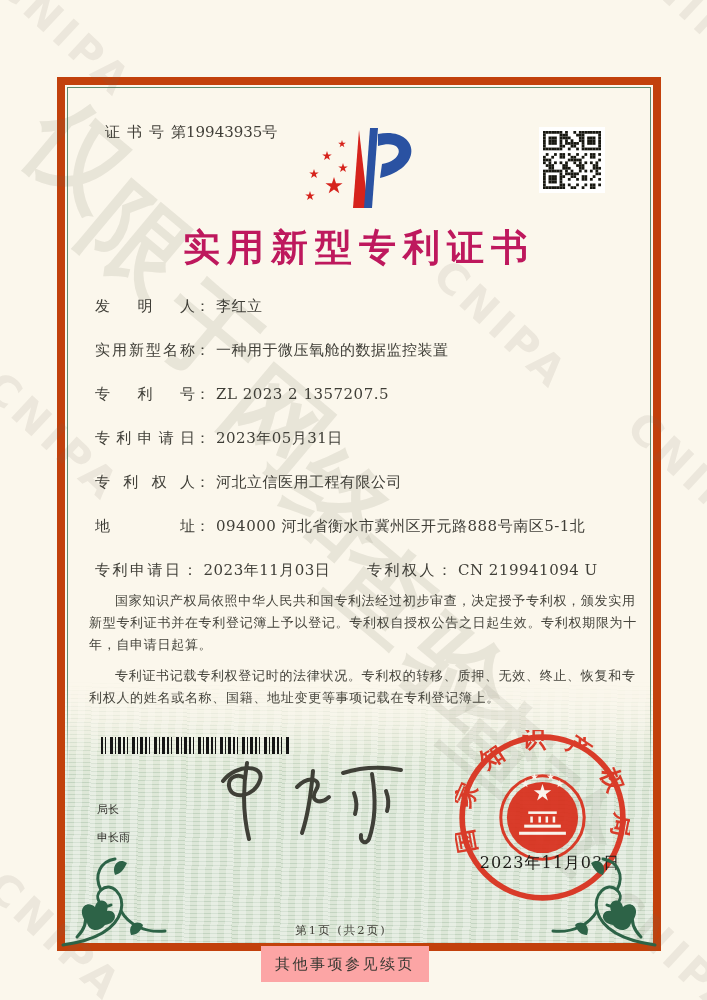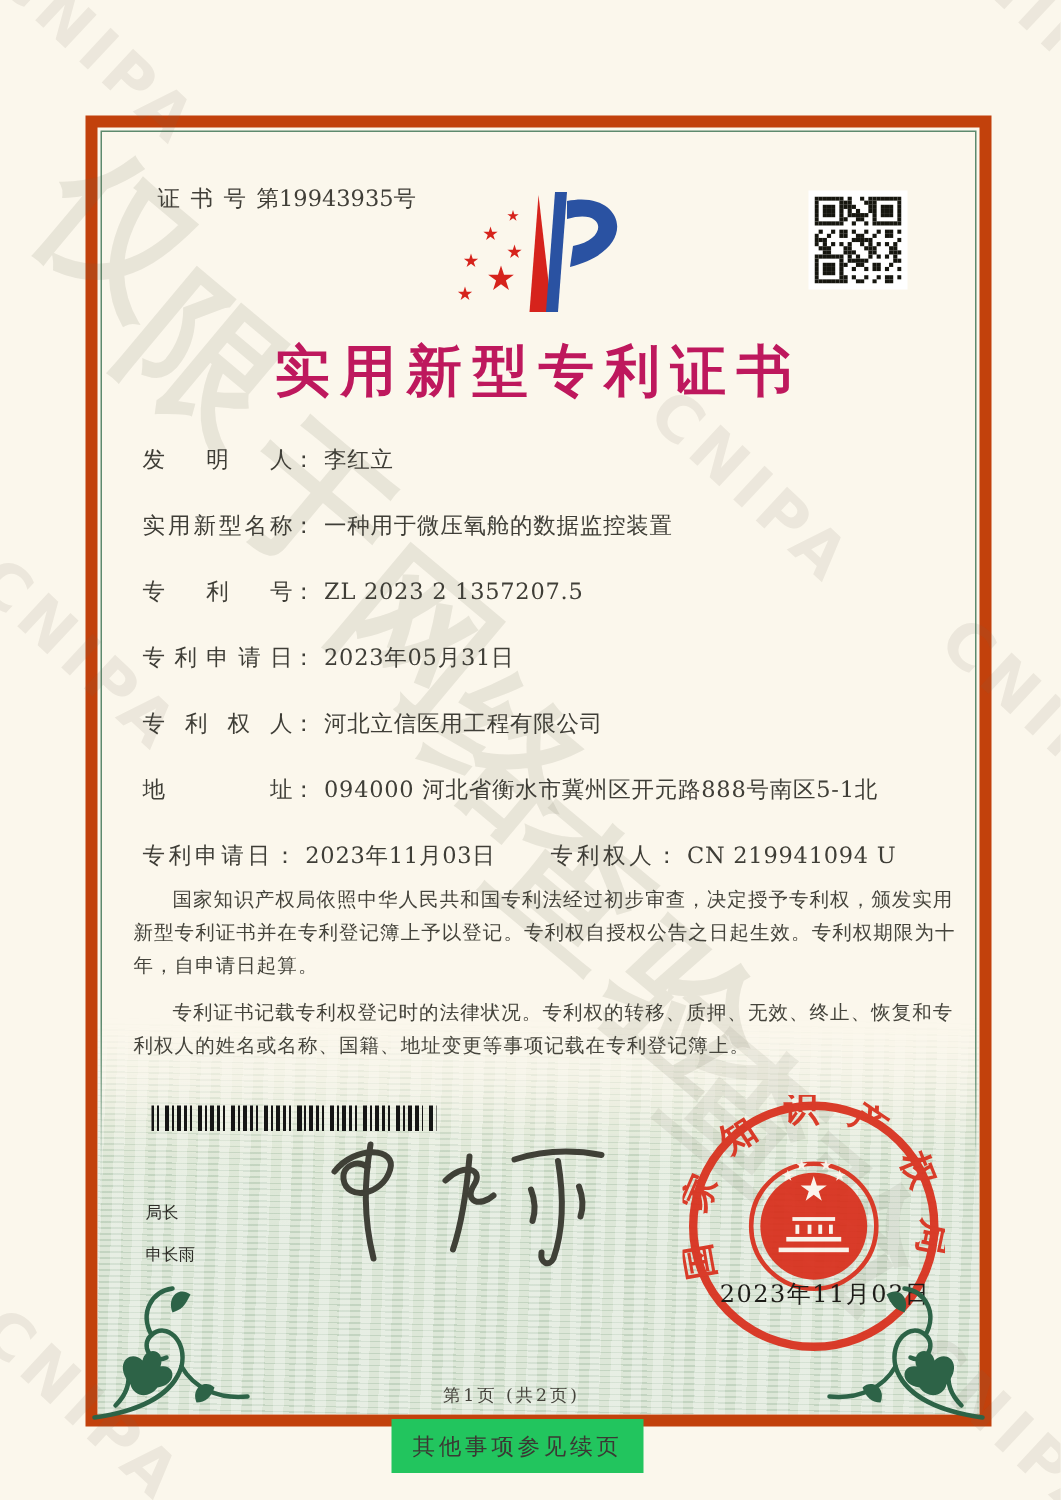--- a/index.html
+++ b/index.html
@@ -81,21 +81,21 @@
   .seal-date{
     position:absolute;left:405px;top:768px;width:160px;text-align:center;
     font-size:16px;letter-spacing:1px;color:#1d1c18;
   }
   .page-num{
     position:absolute;left:0;right:36px;top:838px;text-align:center;
     font-size:11.5px;letter-spacing:2px;color:#45443c;
   }
   .note-box{
     position:absolute;left:261px;top:946px;width:168px;height:36px;z-index:2;
-    background:#22c55e;display:flex;align-items:center;justify-content:center;
+    background:#fca5a5;display:flex;align-items:center;justify-content:center;
     font-size:15px;letter-spacing:2.5px;color:#3a3933;
   }
 </style>
 </head>
 <body>
 
 <div class="wm-layer">
   <span class="wm-brand" style="left:-18px;top:8px;">CNIPA</span>
   <span class="wm-brand" style="left:608px;top:-18px;">CNIPA</span>
   <span class="wm-brand" style="left:418px;top:300px;">CNIPA</span>

